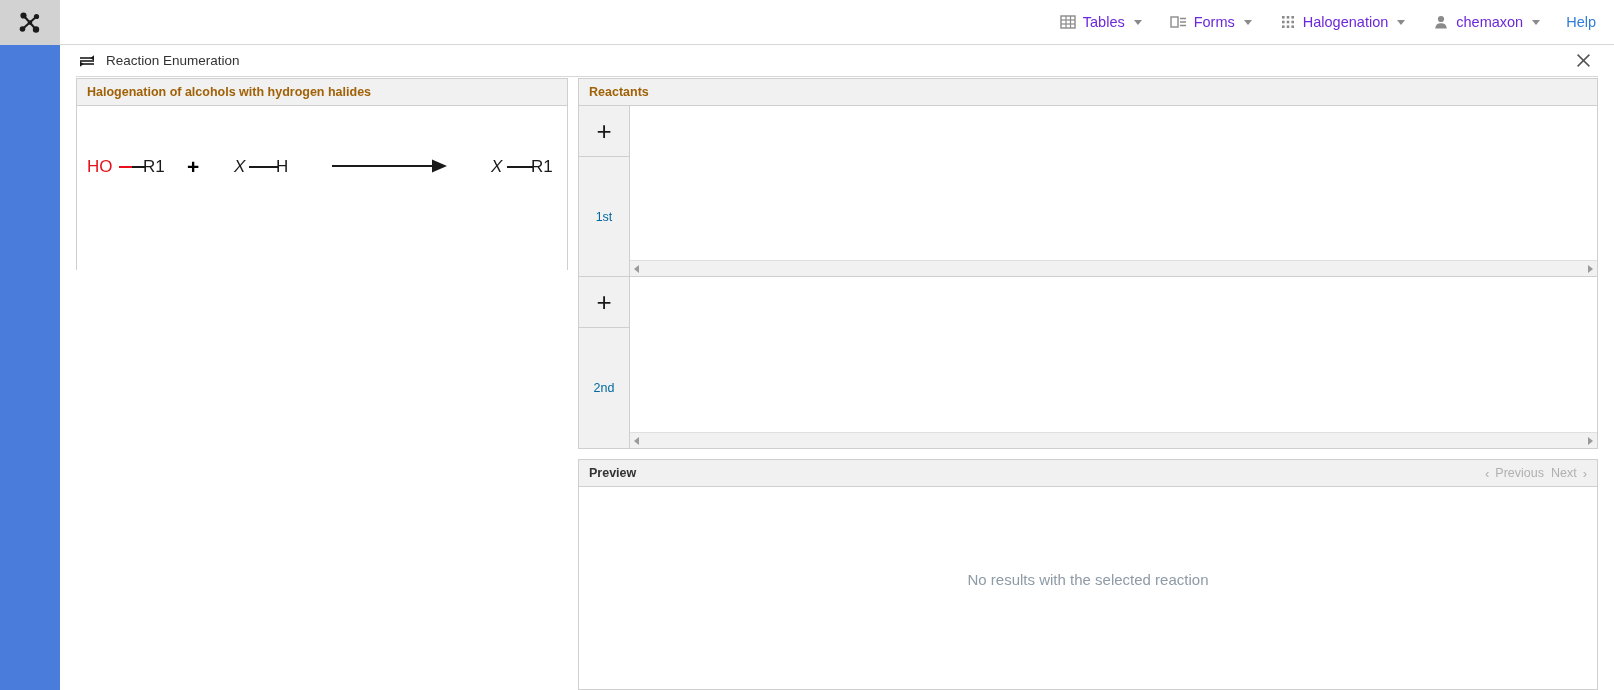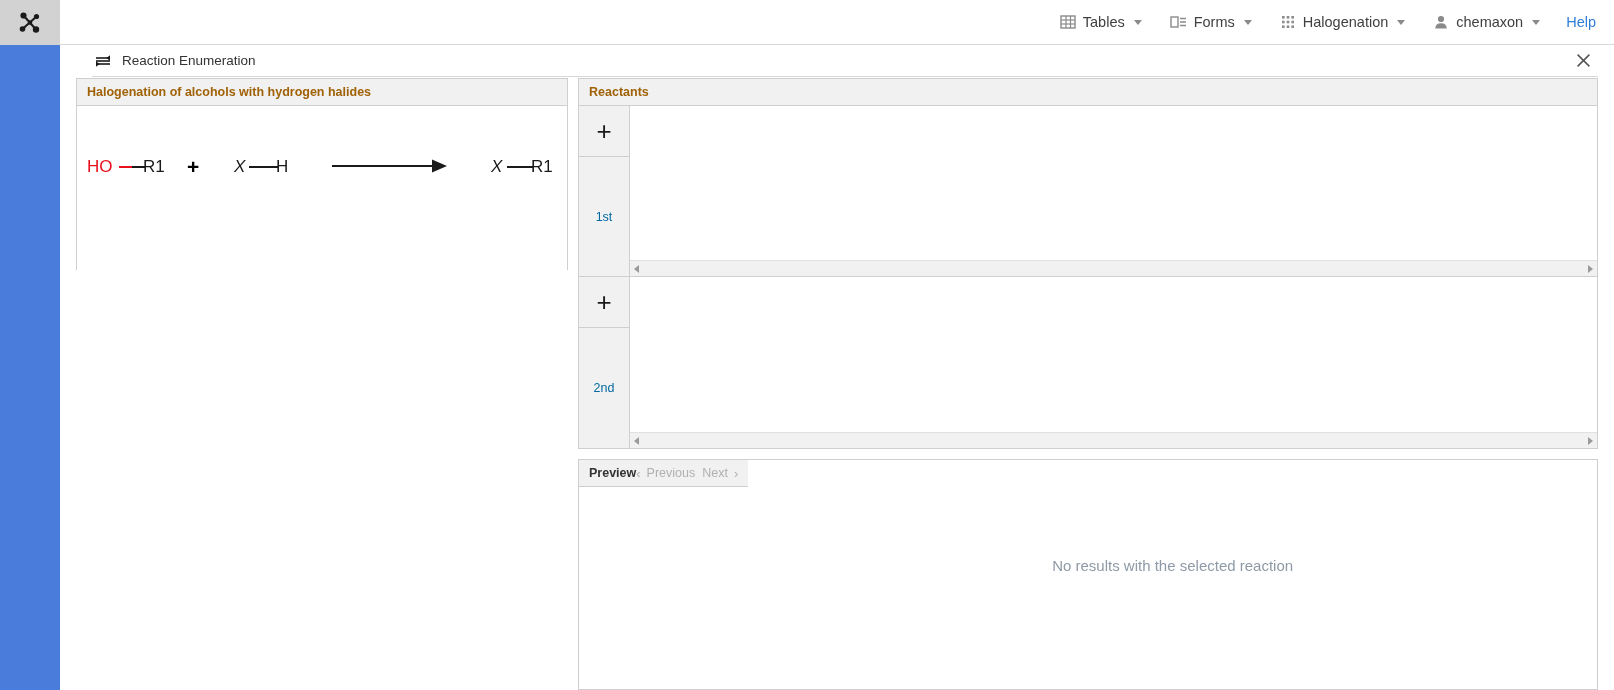--- a/index.html
+++ b/index.html
@@ -50,21 +50,21 @@
     align-items: center;
     justify-content: flex-end;
     padding-right: 14px;
   }
   .menu-item {
     display: flex;
     align-items: center;
     gap: 7px;
     padding: 0 14px;
     height: 44px;
-    color: #404040;
+    color: #6d28d9;
     font-size: 14.5px;
     cursor: pointer;
     white-space: nowrap;
   }
   .menu-item .caret {
     width: 0; height: 0;
     border-left: 4.5px solid transparent;
     border-right: 4.5px solid transparent;
     border-top: 5px solid #8a8a8a;
     margin-left: 2px;
@@ -77,21 +77,20 @@
   }
   .ico { display: inline-flex; align-items: center; justify-content: center; }
 
   
   .workarea {
     position: absolute;
     left: 60px; top: 45px;
     width: 1554px; height: 645px;
     background: #ffffff;
     overflow: hidden;
-    padding-left: 16px;
   }
 
   .panel-title-bar {
     position: relative;
     height: 32px;
     margin: 0 16px 0 16px;
     border-bottom: 1px solid #d8d8d8;
     display: flex;
     align-items: center;
     padding: 0 2px;
@@ -240,20 +239,21 @@
     border-top: 4.5px solid transparent;
     border-bottom: 4.5px solid transparent;
   }
   .sc-arrow.left  { border-right: 5px solid #9a9a9a; }
   .sc-arrow.right { border-left: 5px solid #9a9a9a; }
 
   
   .preview-card {
     flex: 1 1 auto;
     display: flex;
+    flex-direction: column;
     min-height: 0;
   }
   .preview-head {
     background: #f1f1f1;
     border-bottom: 1px solid #cfcfcf;
     height: 27px;
     display: flex;
     align-items: center;
     justify-content: space-between;
     padding: 0 10px 0 10px;

